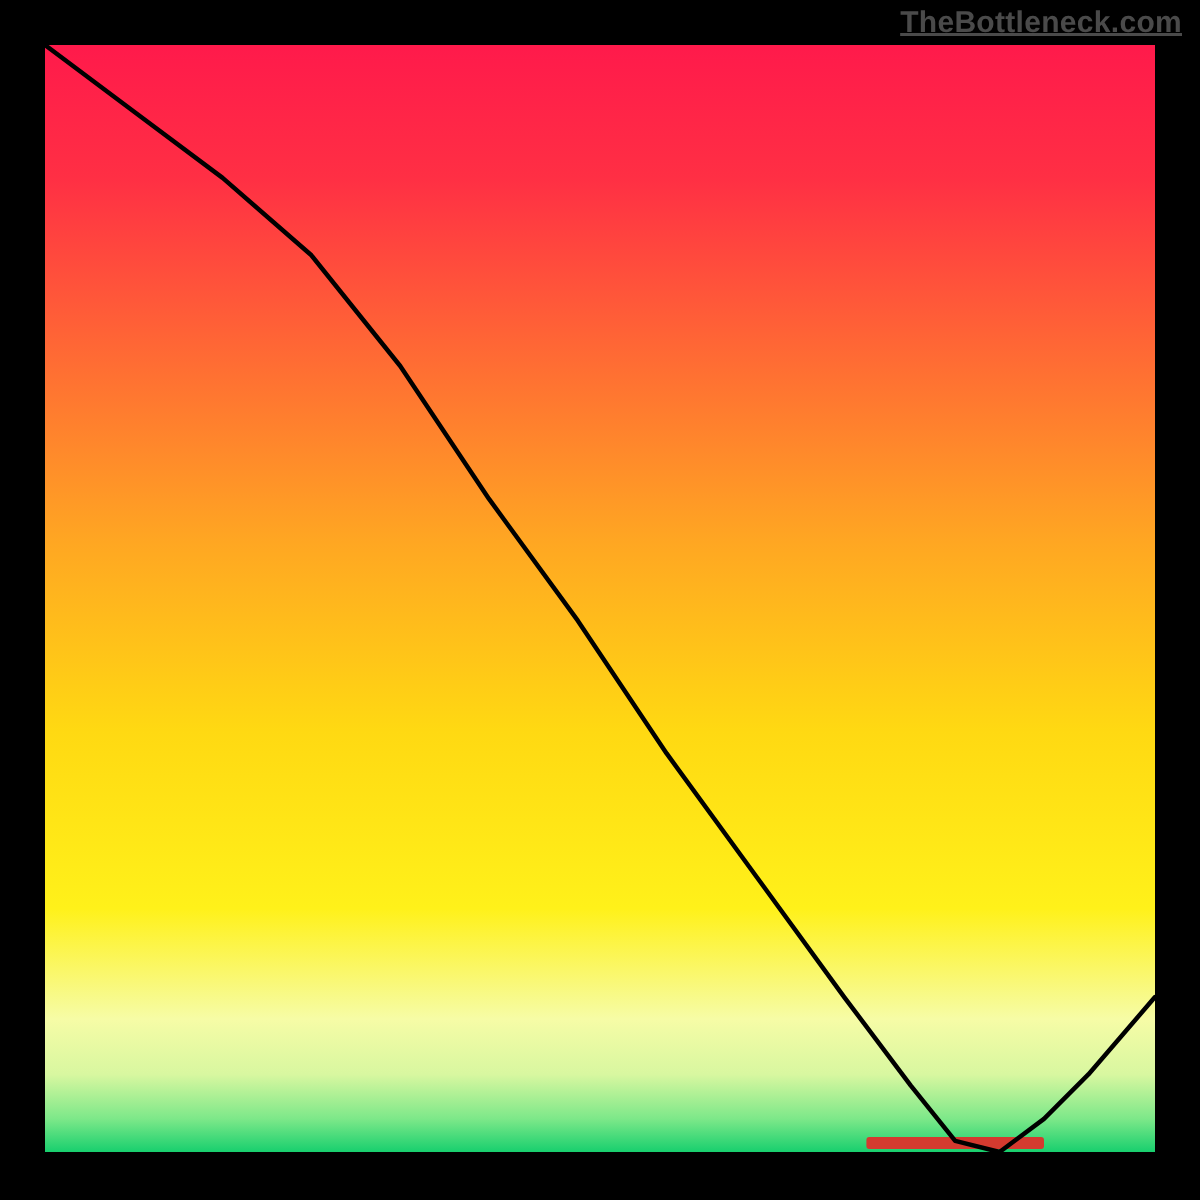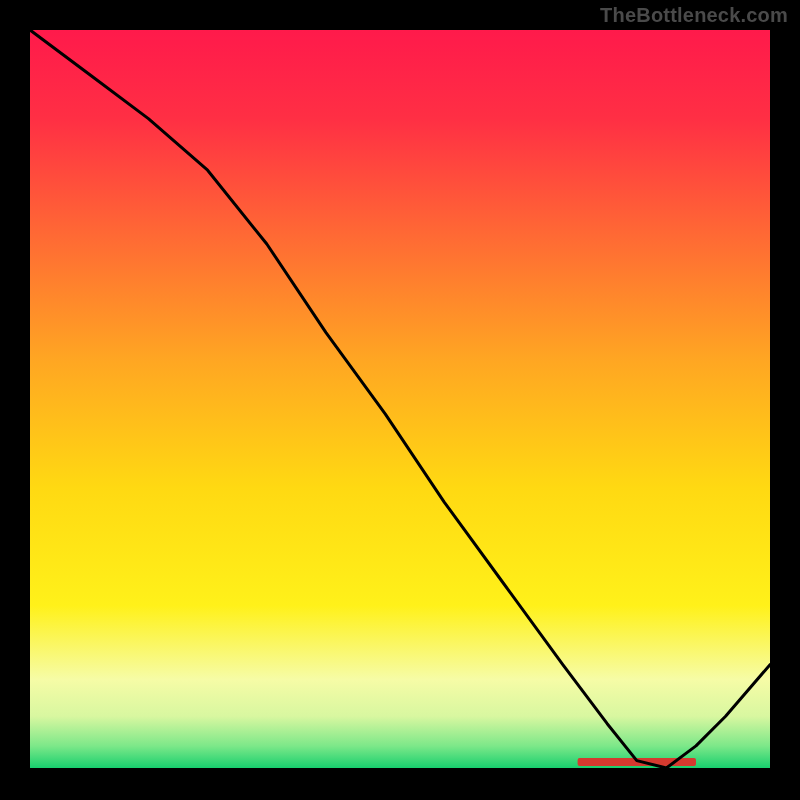--- a/index.html
+++ b/index.html
@@ -18,20 +18,21 @@
   }
   .watermark {
     position: absolute;
     top: 4px;
     right: 12px;
     color: #4a4a4a;
     font-size: 20px;
     font-weight: bold;
     letter-spacing: 0.2px;
     user-select: none;
+    text-decoration: underline;
   }
   
 </style>
 </head>
 <body>
 
 <div class="stage">
   <div class="watermark">TheBottleneck.com</div>
 
   <svg id="plot-svg" width="800" height="800" viewBox="0 0 800 800" xmlns="http://www.w3.org/2000/svg">

